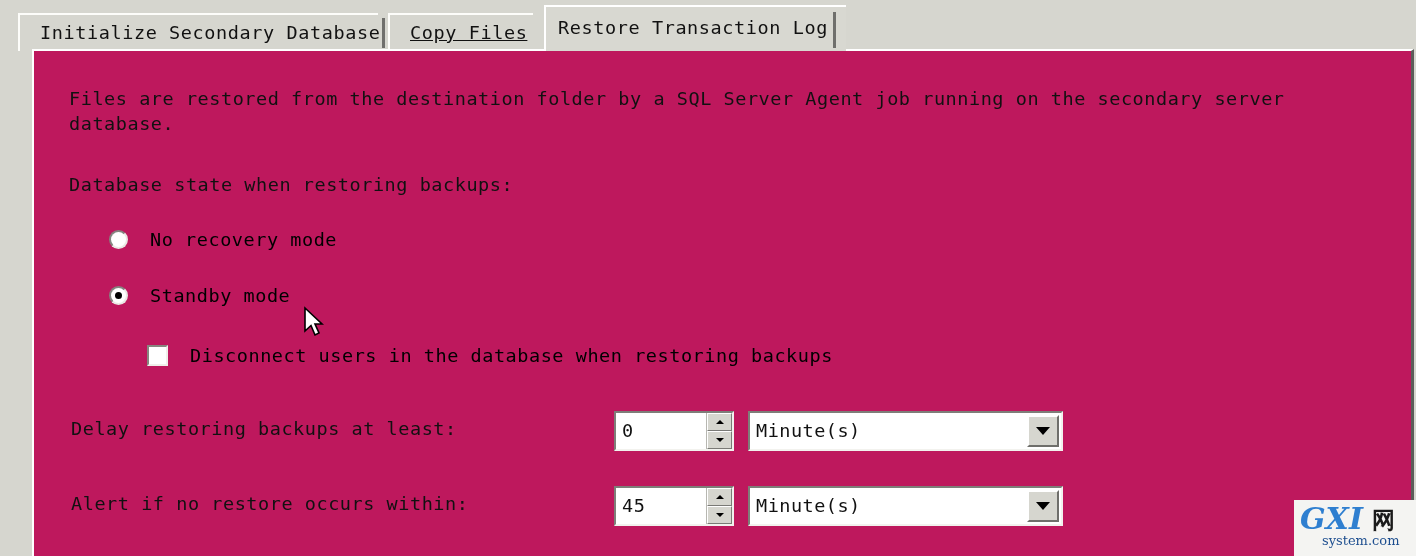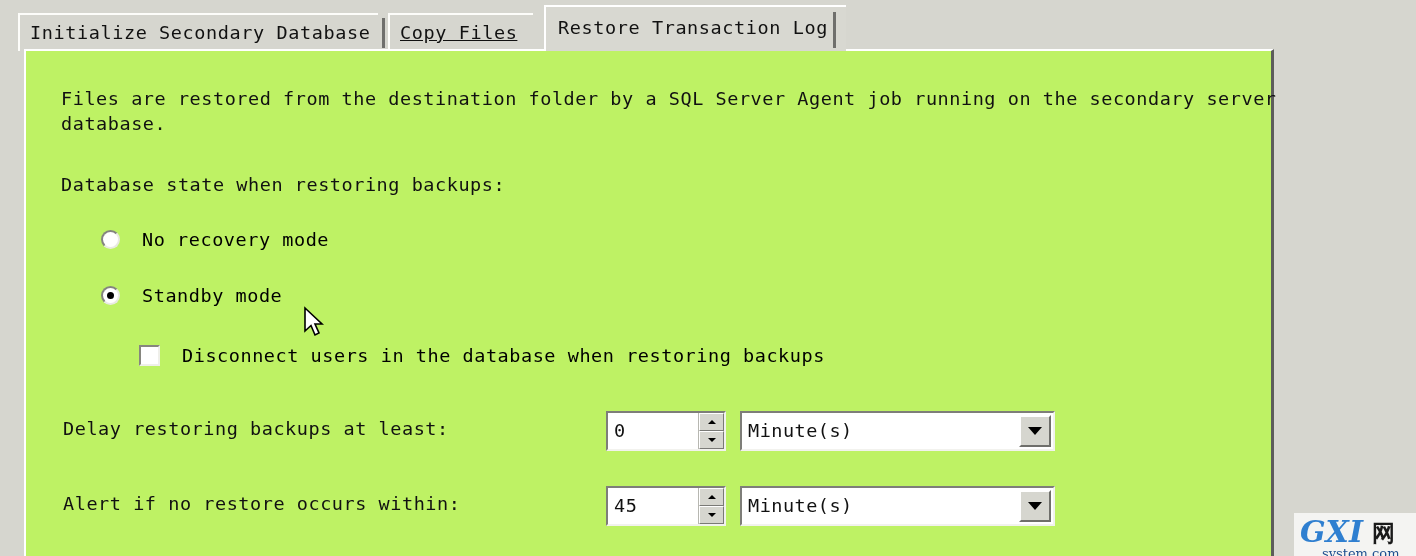--- a/index.html
+++ b/index.html
@@ -32,49 +32,49 @@
     white-space: nowrap;
     color: #111;
   }
   .tab-inactive {
     top: 13px;
     height: 38px;
     border-top: 2px solid #fdfdfa;
     border-left: 2px solid #fdfdfa;
     padding: 7px 0 0 0;
   }
-  .tab-inactive .tab-label { padding: 0 10px; }
+  .tab-inactive .tab-label { padding: 0 20px; }
   .tab-sep {
     position: absolute;
     width: 3px;
     background: #6f6f6c;
   }
   .tab-active {
     top: 5px;
     height: 46px;
     border-top: 2px solid #ffffff;
     border-left: 2px solid #ffffff;
     padding: 10px 0 0 0;
     background: #d8d8d1;
     z-index: 6;
   }
   .tab-active .tab-label { padding: 0 12px; }
 
   
   #panel {
     position: absolute;
-    left: 24px;
+    left: 32px;
     top: 49px;
-    width: 1250px;
+    width: 1382px;
     height: 507px;
     box-sizing: border-box;
     border-left: 2px solid #ffffff;
     border-top: 2px solid #ffffff;
     border-right: 3px solid #5d5d5a;
-    background: #bef264;
+    background: #be185d;
   }
 
   .txt {
     position: absolute;
     font-size: 18.5px;
     letter-spacing: 0.55px;
     white-space: nowrap;
     color: #111;
     line-height: 24px;
   }
@@ -206,21 +206,21 @@
     border-top: 8px solid #000;
   }
 
   
   #cursor { position: absolute; left: 303px; top: 306px; z-index: 40; }
 
   
   #watermark {
     position: absolute;
     right: 0px; bottom: 0px;
-    width: 122px; height: 43px;
+    width: 122px; height: 56px;
     background: #f4f4f2;
     z-index: 50;
     overflow: hidden;
   }
   #wm-main {
     position: absolute;
     left: 6px; top: 1px;
     font-family: "DejaVu Serif", serif;
     font-style: italic;
     font-weight: bold;

